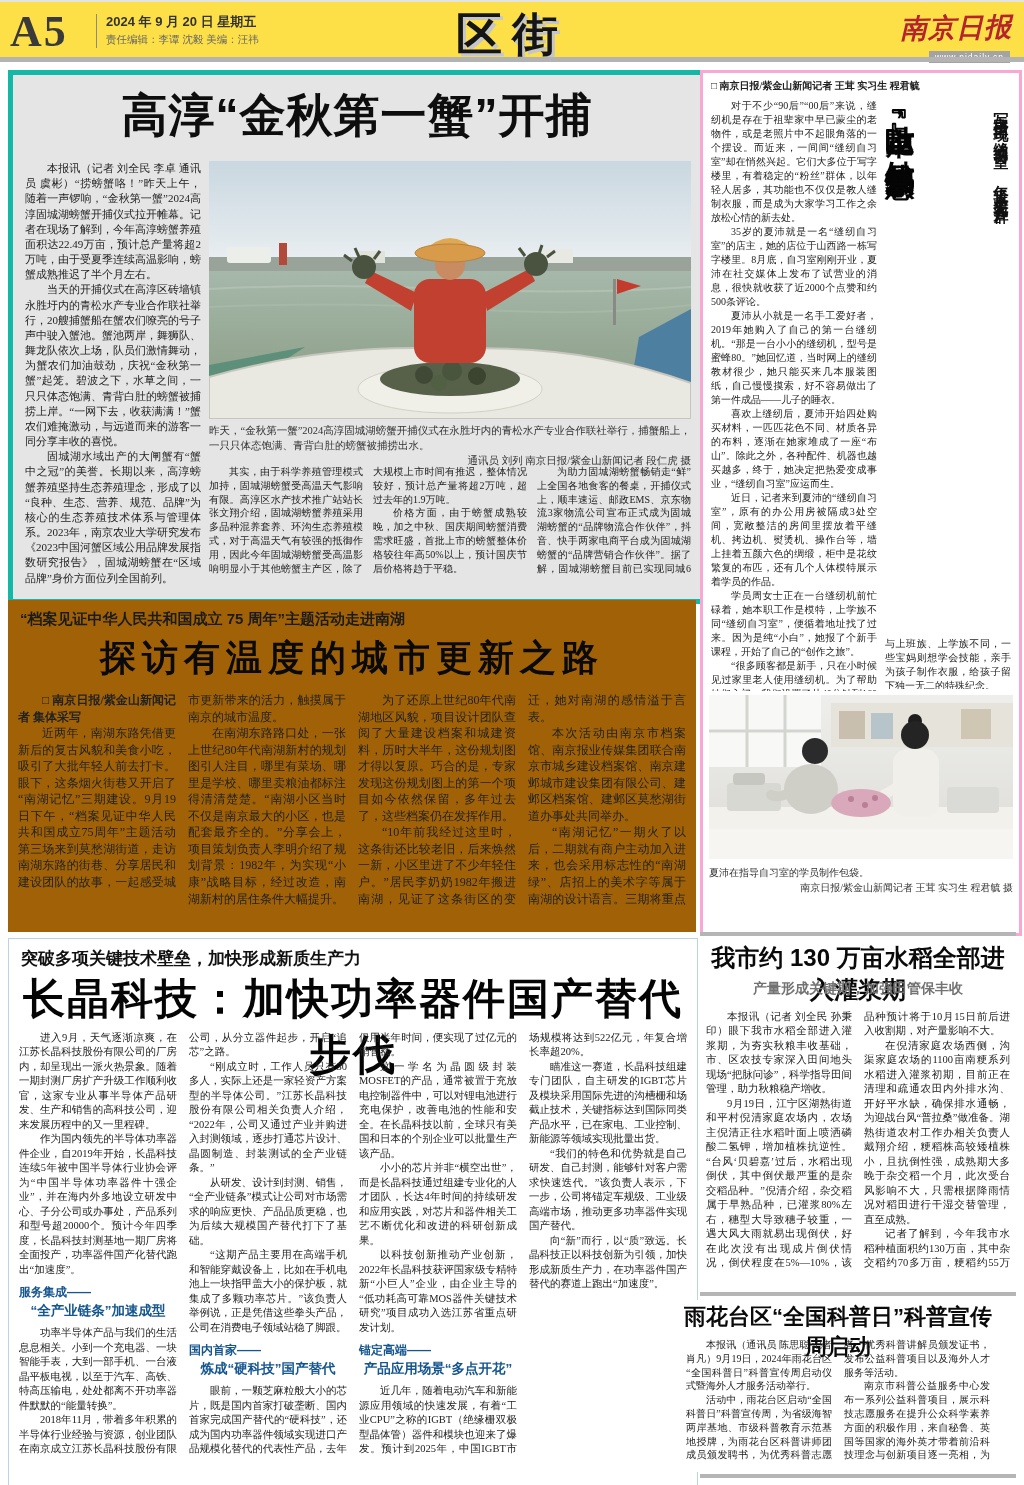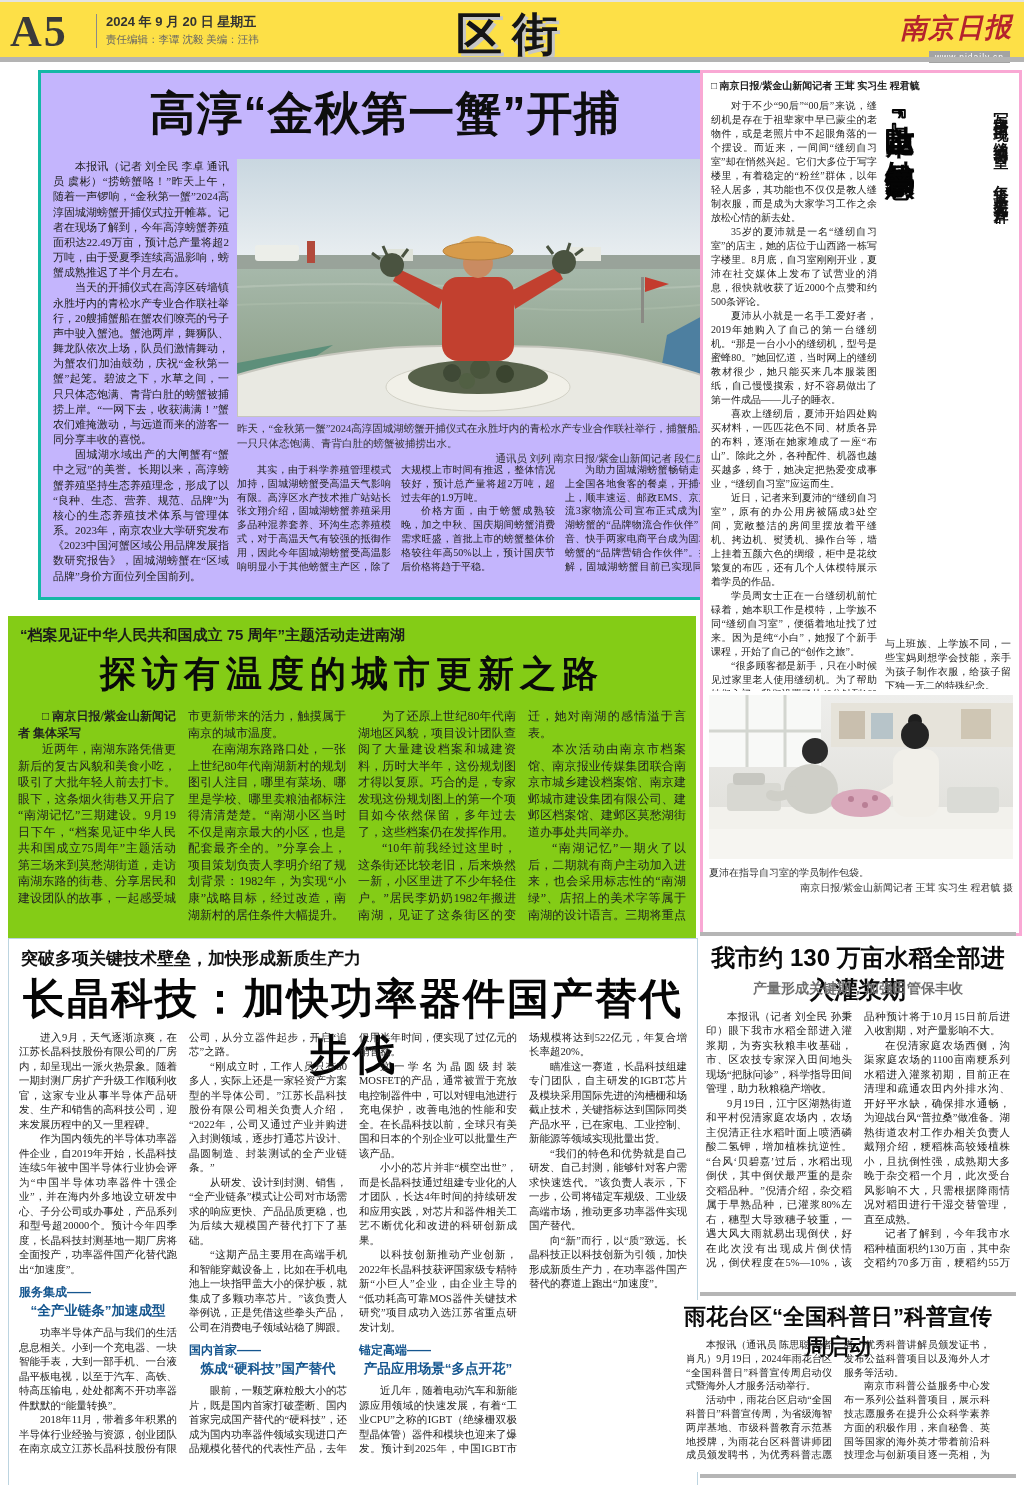--- a/index.html
+++ b/index.html
@@ -24,21 +24,21 @@
   .bodytext{font-size:11px;line-height:1.38;text-align:justify;color:#222;}
   .bodytext p{margin:0;text-indent:2em;}
   p.noind{text-indent:0;}
   .cols2{column-count:2;column-gap:12px;column-fill:auto;}
   .cols3{column-count:3;column-gap:10px;column-fill:auto;}
   .cols4{column-count:4;column-gap:12px;column-fill:auto;}
   .clip{overflow:hidden;}
   .byline{font-weight:700;text-indent:0;margin-bottom:4px;}
   .tail{font-weight:700;}
   
-  .crab-box{position:absolute;left:8px;top:70px;width:688px;height:524px;border:3px solid #14b8a6;background:#c4b5fd;margin-left:30px;}
+  .crab-box{position:absolute;left:8px;top:70px;width:688px;height:524px;border:5px solid #14b8a6;background:#e5e5e5;}
   .crab-head{position:absolute;left:0;right:0;top:10px;text-align:center;font-size:46px;font-weight:900;
           color:#0e0e0e;font-family:"Liberation Sans",sans-serif;letter-spacing:1px;}
   .crab-col1{position:absolute;left:12px;top:86px;width:176px;height:426px;}
   .crab-photo{position:absolute;left:196px;top:86px;width:482px;height:258px;overflow:hidden;background:#cfdde4;}
   .crab-cap{position:absolute;left:196px;top:348px;width:482px;font-size:10.5px;line-height:1.45;color:#333;}
   .crab-cap .cap-credit{display:block;text-align:right;}
   .crab-bottom{position:absolute;left:196px;top:390px;width:482px;height:122px;font-size:10px;}
   
   .sew-box{position:absolute;left:700px;top:70px;width:316px;height:860px;border:3px solid #f9a8d4;background:#fff;}
   .sew-byline{position:absolute;left:8px;top:6px;width:300px;font-size:10px;font-weight:700;text-align:left;color:#222;}
@@ -46,21 +46,21 @@
   .sew-headarea{position:absolute;left:176px;top:26px;width:132px;height:532px;}
   .sew-kicker{position:absolute;right:2px;top:2px;height:528px;writing-mode:vertical-rl;font-size:15px;font-weight:700;
           font-family:"Liberation Sans",sans-serif;letter-spacing:3px;color:#111;line-height:1.1;}
   .sew-headline{position:absolute;left:6px;top:2px;height:528px;writing-mode:vertical-rl;font-size:29px;font-weight:900;
           font-family:"Liberation Serif",serif;color:#050505;line-height:1.05;letter-spacing:1px;}
   .sew-extra{position:absolute;left:182px;top:564px;width:126px;height:52px;font-size:10px;line-height:1.4;overflow:hidden;}
   .sew-photo{position:absolute;left:6px;top:622px;width:304px;height:164px;overflow:hidden;background:#e8e8e4;}
   .sew-cap{position:absolute;left:6px;top:792px;width:304px;font-size:10px;line-height:1.5;color:#333;}
   .sew-cap .cap-credit{display:block;text-align:right;}
   
-  .nanhu-box{position:absolute;left:8px;top:616px;width:688px;height:332px;background:#84cc16;}
+  .nanhu-box{position:absolute;left:8px;top:600px;width:688px;height:332px;background:#a16207;}
   .nanhu-kicker{position:absolute;left:12px;top:10px;font-size:15px;font-weight:700;color:#1b1b1b;
           font-family:"Liberation Sans",sans-serif;}
   .nanhu-head{position:absolute;left:0;right:0;top:34px;text-align:center;font-size:36px;font-weight:900;
           color:#0a0a0a;letter-spacing:6px;font-family:"Liberation Serif",serif;}
   .nanhu-body{position:absolute;left:10px;top:92px;width:668px;height:230px;font-size:12px;}
   
   .cj-box{position:absolute;left:8px;top:938px;width:688px;height:560px;border:1px solid #bcd4e0;background:#fff;}
   .cj-kicker{position:absolute;left:12px;top:8px;font-size:17px;font-weight:700;color:#111;
           font-family:"Liberation Sans",sans-serif;}
   .cj-head{position:absolute;left:0;right:0;top:32px;text-align:center;font-size:42px;font-weight:900;

